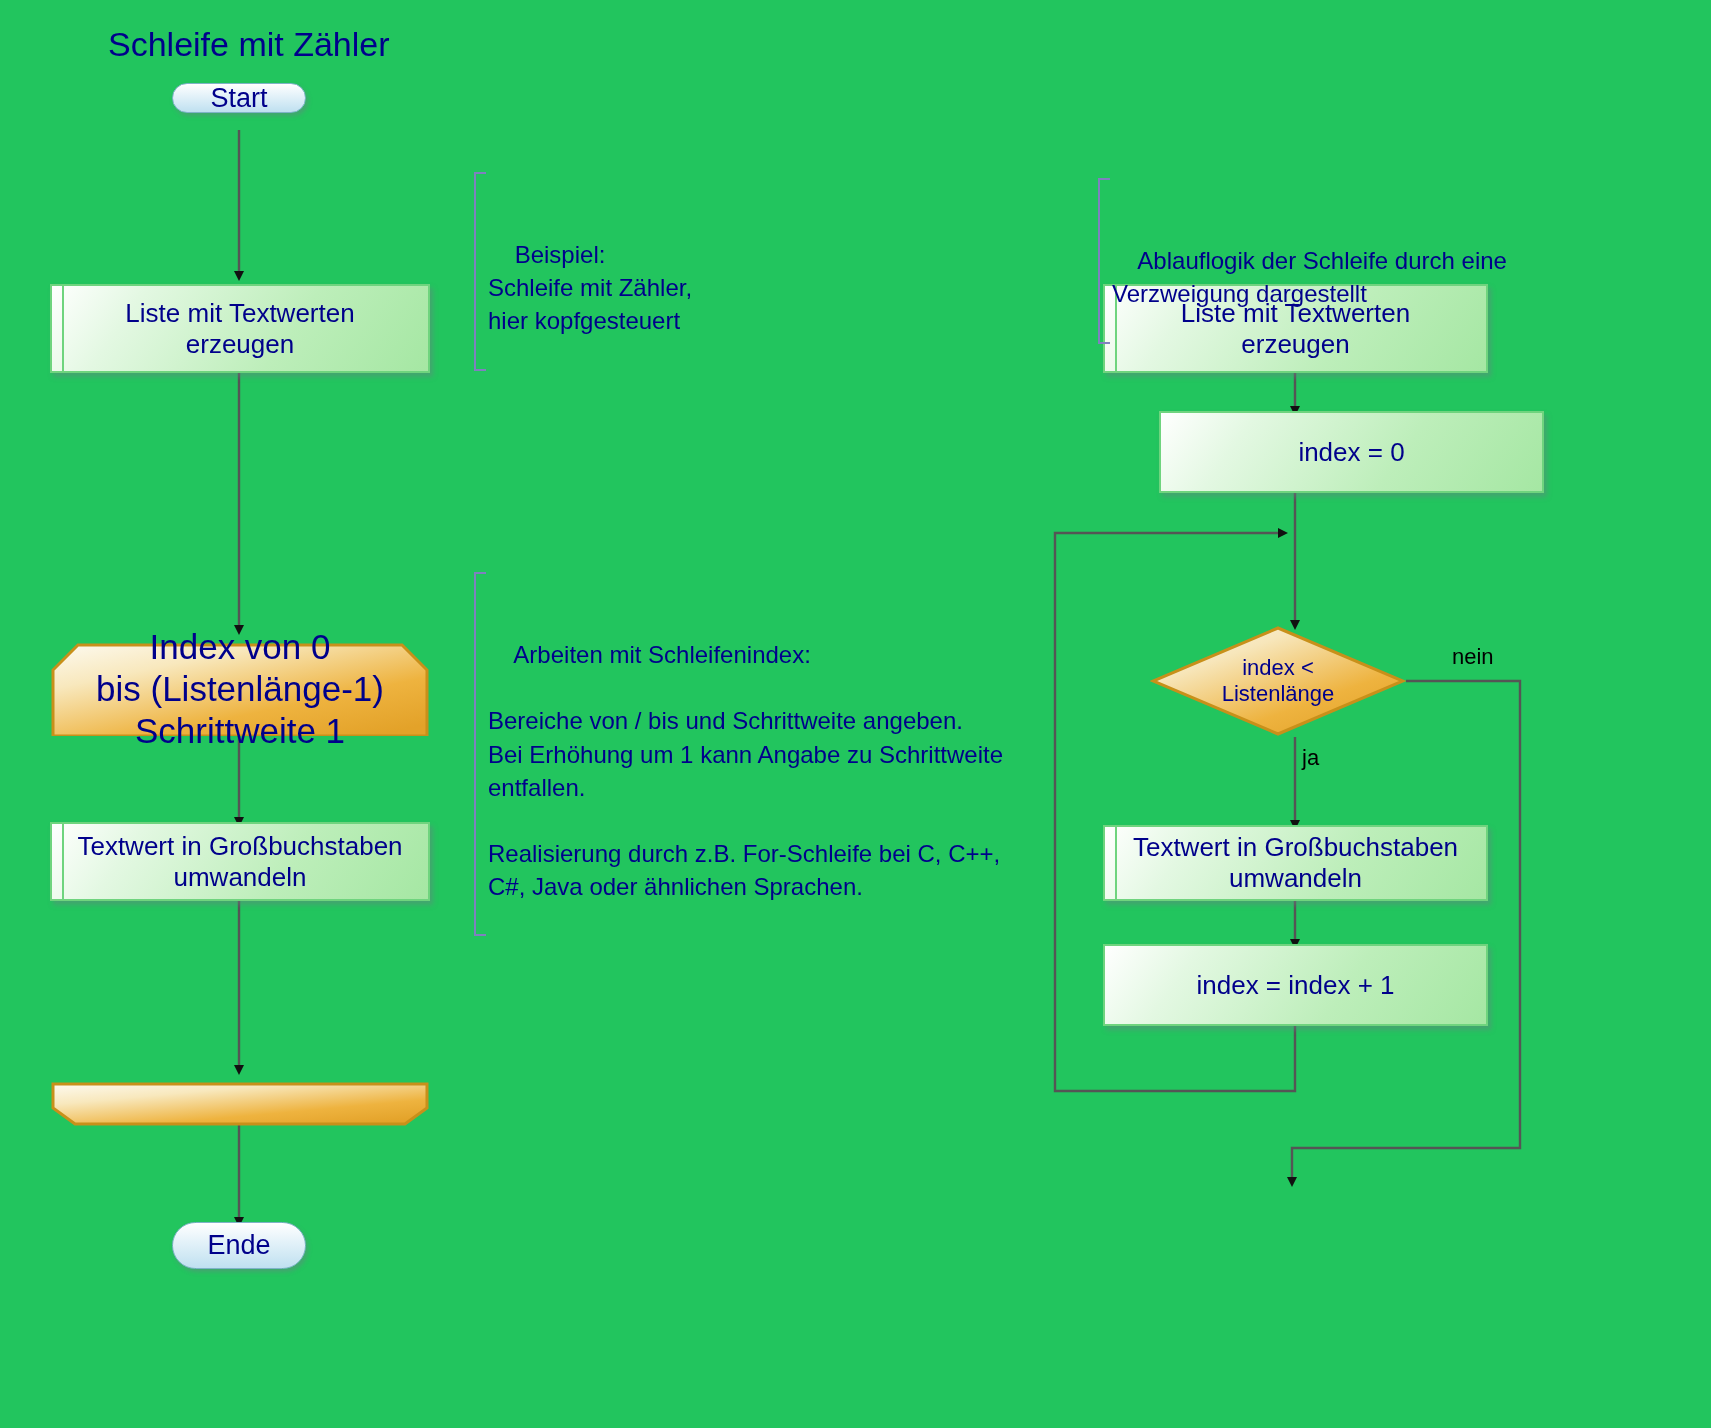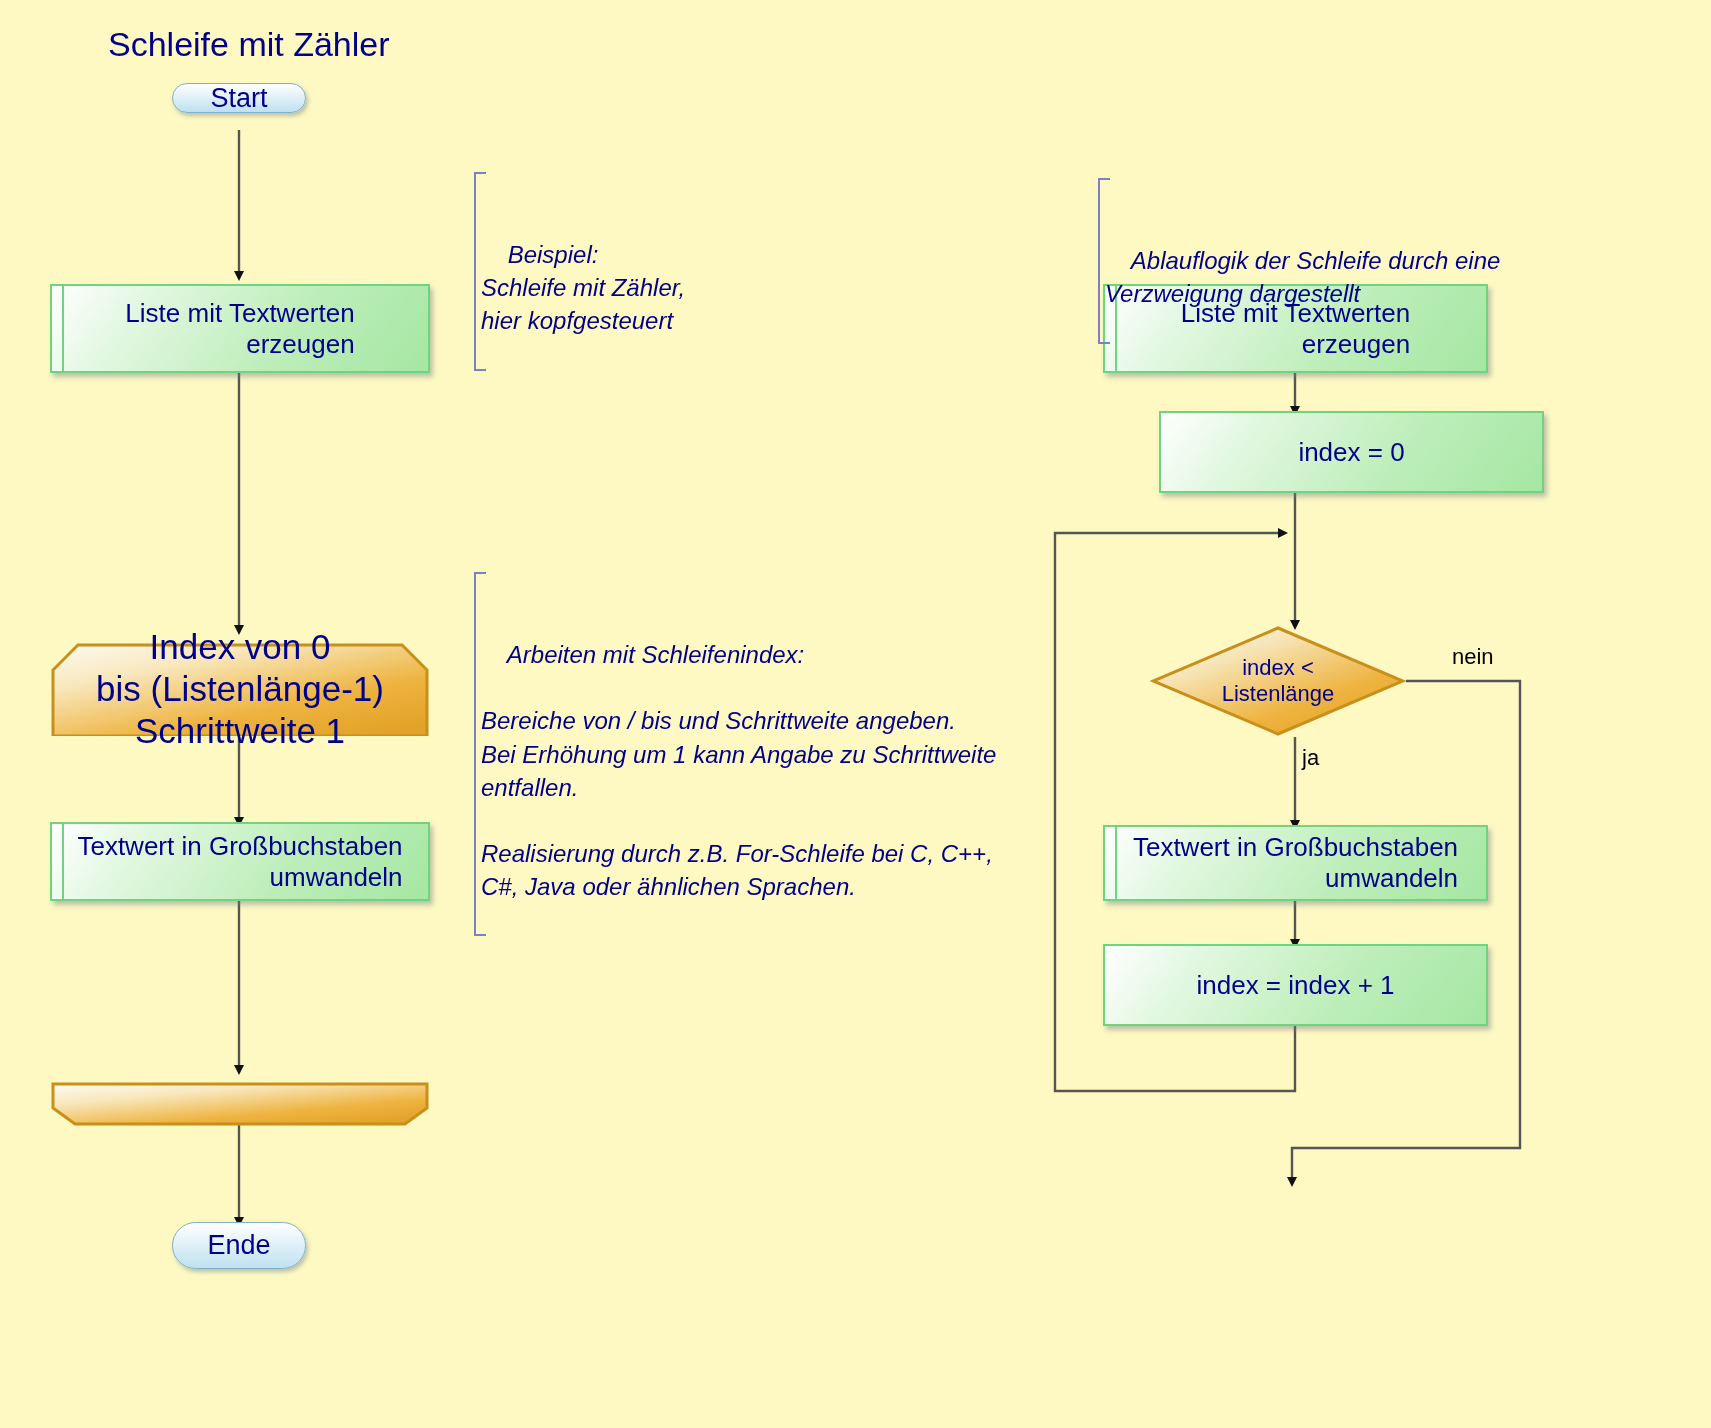--- a/index.html
+++ b/index.html
@@ -7,21 +7,21 @@
     padding: 0;
     background: #ffffff;
   }
   body {
     font-family: "Liberation Sans", sans-serif;
   }
   #canvas {
     position: relative;
     width: 1711px;
     height: 1428px;
-    background: #fef9c3;
+    background: #22c55e;
     overflow: hidden;
   }
 
   
   .diagram-title {
     position: absolute;
     left: 108px;
     top: 25px;
     font-size: 34px;
     color: #00008B;
@@ -50,21 +50,21 @@
     box-sizing: border-box;
     border: 2px solid #6FD47E;
     background: linear-gradient(125deg, #ffffff 0%, #e3f8e2 22%, #bdeeba 62%, #a5e7a3 100%);
     box-shadow: 3px 4px 5px rgba(110,125,135,0.45);
     display: flex;
     align-items: center;
     justify-content: center;
     color: #00008B;
     font-size: 26px;
     line-height: 1.18;
-    text-align: right;
+    text-align: center;
   }
   .proc.sub::before {
     content: "";
     position: absolute;
     left: 10px;
     top: -2px;
     bottom: -2px;
     width: 2px;
     background: #6FD47E;
   }
@@ -102,22 +102,21 @@
   .decision .dsvg { position: absolute; left: 0; top: 0; width: 100%; height: 100%; z-index: 1; }
   .decision .dtext { position: relative; z-index: 3; }
 
   
   .note {
     position: absolute;
     color: #00008B;
     font-size: 24px;
     line-height: 1.38;
     white-space: pre;
-    padding-left: 7px;
-    font-style: italic;
+    padding-left: 14px;
   }
   .note .bracket {
     position: absolute;
     left: 0; top: 0; bottom: 0;
     width: 10px;
     border-left: 2px solid #8080C0;
     border-top: 2px solid #8080C0;
     border-bottom: 2px solid #8080C0;
   }
   .note .ntext { position: relative; }

